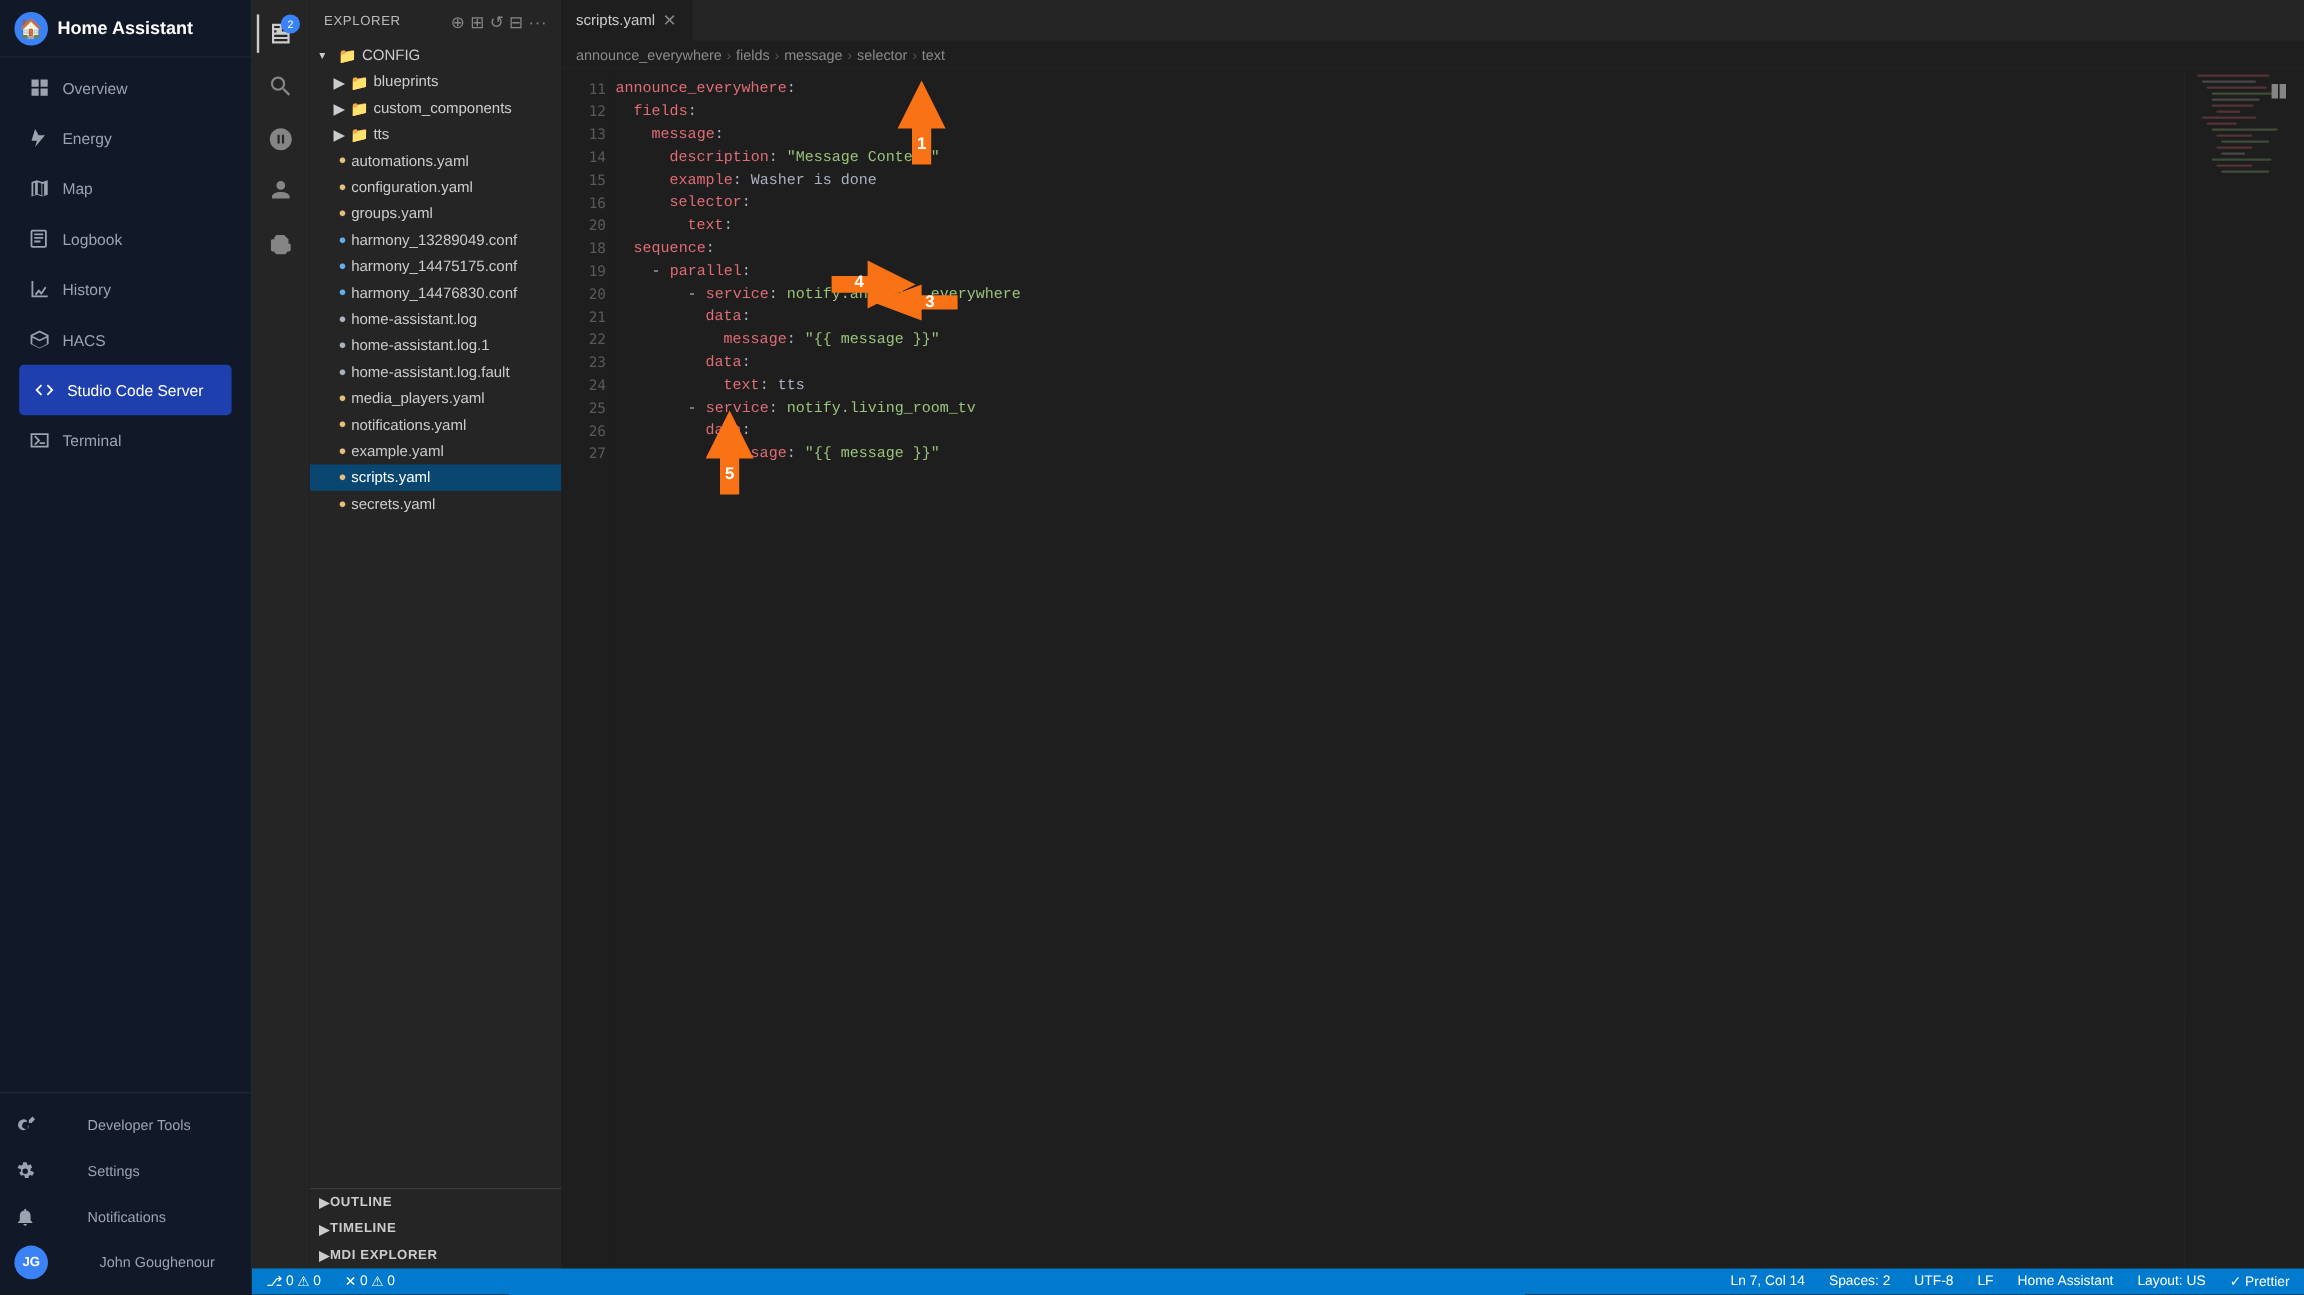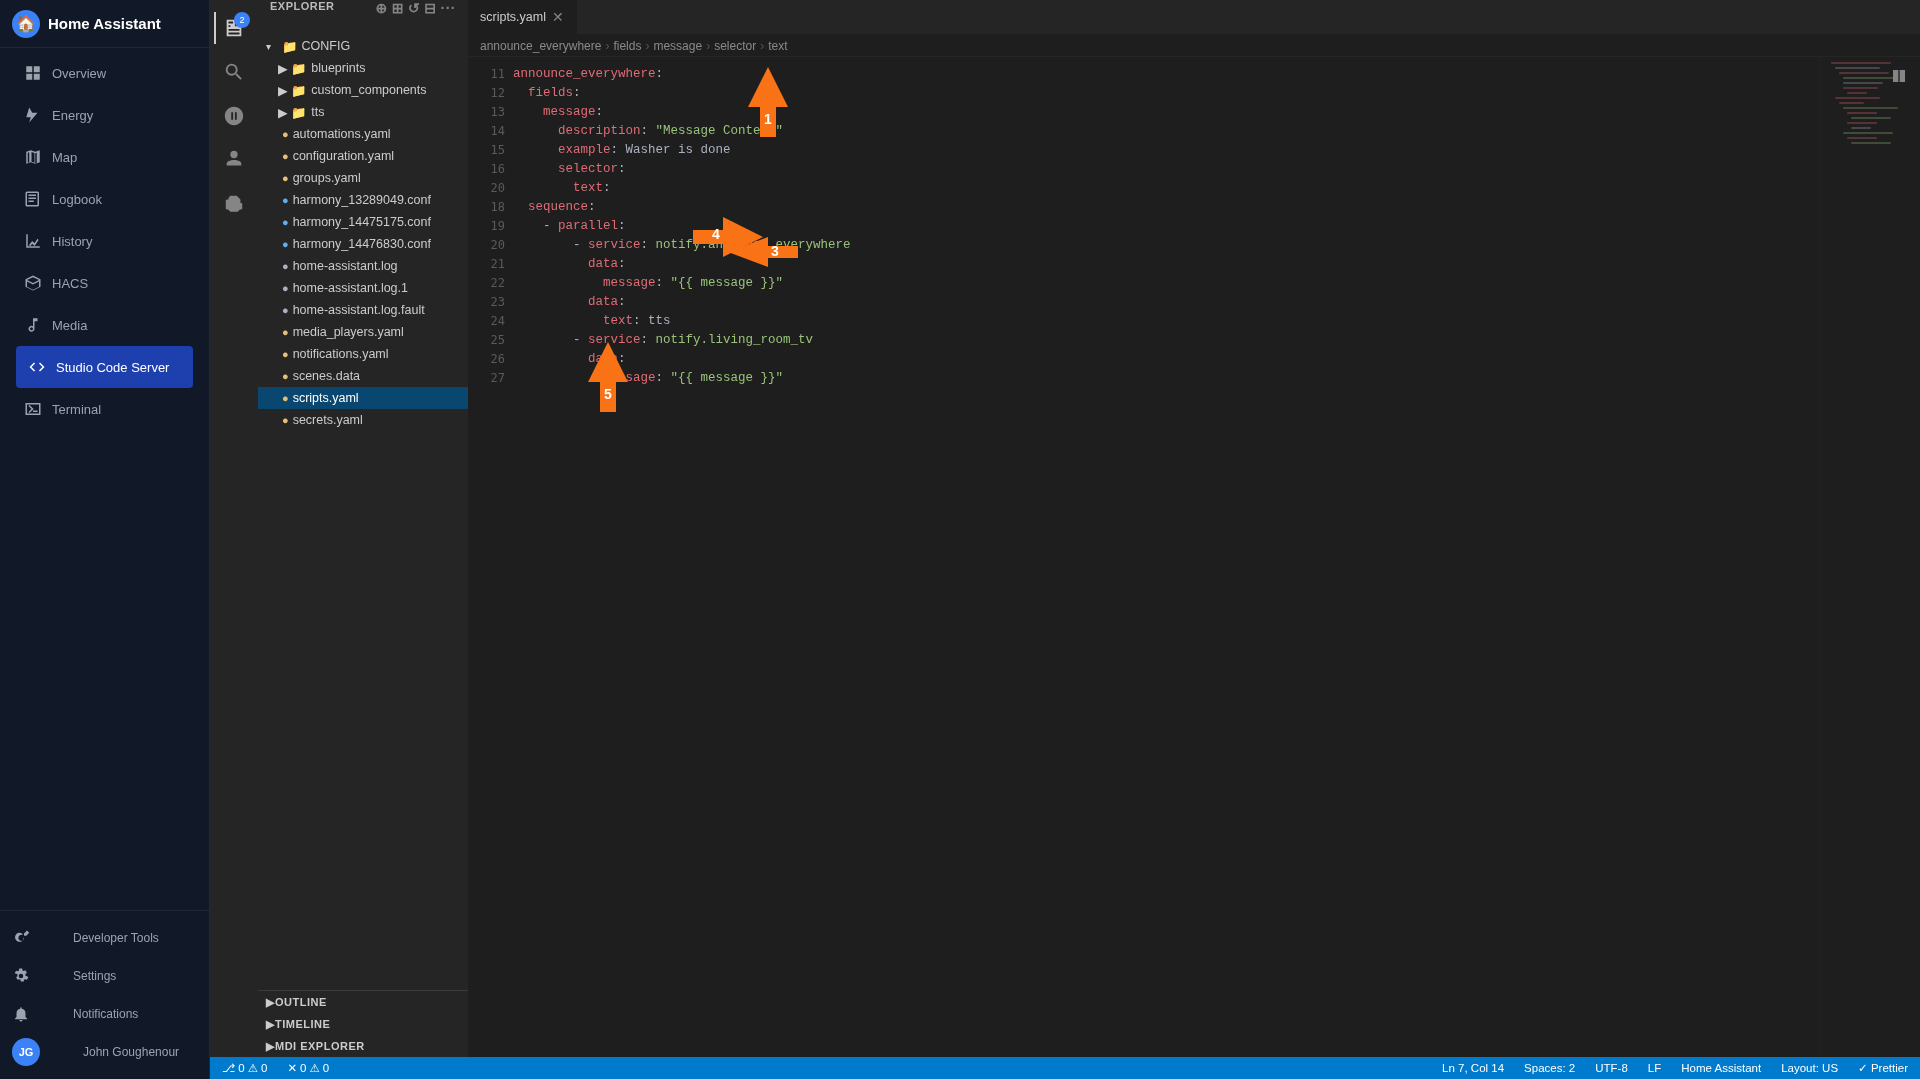--- a/index.html
+++ b/index.html
@@ -97,24 +97,24 @@
       width: 210px;
       background: #252526;
       display: flex;
       flex-direction: column;
       flex-shrink: 0;
       overflow: hidden;
     }
     .explorer-header {
       height: 35px;
       display: flex;
-      align-items: flex-start;
+      align-items: center;
       padding: 0 12px;
       font-size: 11px;
-      font-weight: 700;
+      font-weight: 400;
       color: #bbb;
       letter-spacing: 0.5px;
       text-transform: uppercase;
       justify-content: space-between;
     }
     .explorer-header-actions { display: flex; gap: 4px; }
     .explorer-header-actions span { cursor: pointer; color: #858585; font-size: 14px; }
 
     .explorer-content { flex: 1; overflow-y: auto; font-size: 12.5px; }
     .folder-item {
@@ -359,26 +359,20 @@
       </div>
 
 
       <div class="nav-item">
         <svg viewBox="0 0 24 24" fill="currentColor">
             <path d="M12 2L2 7v10l10 5 10-5V7L12 2zm0 2.18L20 8v.09L12 12 4 8.09V8l8-3.82zM4 9.91l8 4 8-4V17l-8 4-8-4V9.91z"></path>
           </svg>
         <span>HACS</span>
       </div>
 
-      <div class="nav-item">
-        <svg viewBox="0 0 24 24" fill="currentColor">
-            <path d="M12 3v10.55A4 4 0 1014 17V7h4V3h-6zm-2 16a2 2 0 110-4 2 2 0 010 4z"></path>
-          </svg>
-        <span>Media</span>
-      </div>
 
       <div class="nav-item active">
         <svg viewBox="0 0 24 24" fill="currentColor">
             <path d="M9.4 16.6L4.8 12l4.6-4.6L8 6l-6 6 6 6 1.4-1.4zm5.2 0l4.6-4.6-4.6-4.6L16 6l6 6-6 6-1.4-1.4z"></path>
           </svg>
         <span>Studio Code Server</span>
       </div>
 
       <div class="nav-item">
         <svg viewBox="0 0 24 24" fill="currentColor">
@@ -522,21 +516,21 @@
           <div class="file-item" style="padding-left:24px;">
             <span style="color:#e5c07b; font-size:11px;">●</span>
             <span>media_players.yaml</span>
           </div>
           <div class="file-item" style="padding-left:24px;">
             <span style="color:#e5c07b; font-size:11px;">●</span>
             <span>notifications.yaml</span>
           </div>
           <div class="file-item" style="padding-left:24px;">
             <span style="color:#e5c07b; font-size:11px;">●</span>
-            <span>scenes.data</span>
+            <span>example.yaml</span>
           </div>
           <div class="file-item selected" style="padding-left:24px;">
             <span style="color:#e5c07b; font-size:11px;">●</span>
             <span>scripts.yaml</span>
           </div>
           <div class="file-item" style="padding-left:24px;">
             <span style="color:#e5c07b; font-size:11px;">●</span>
             <span>secrets.yaml</span>
           </div>
         </div>

